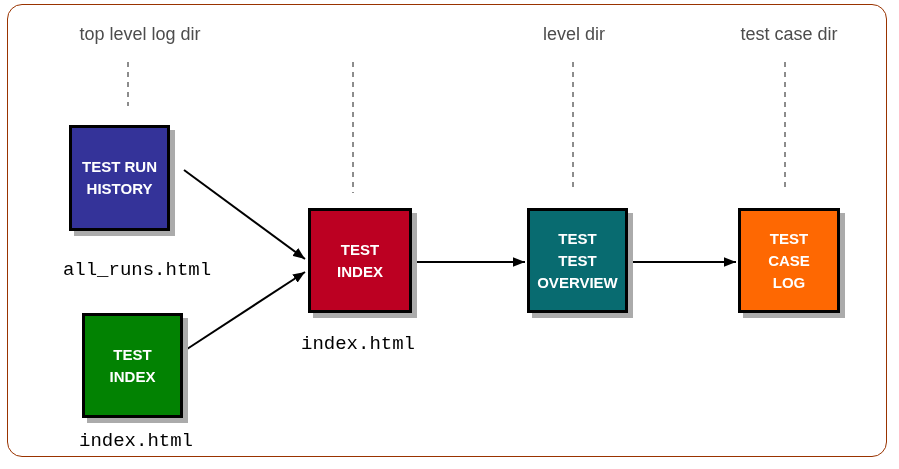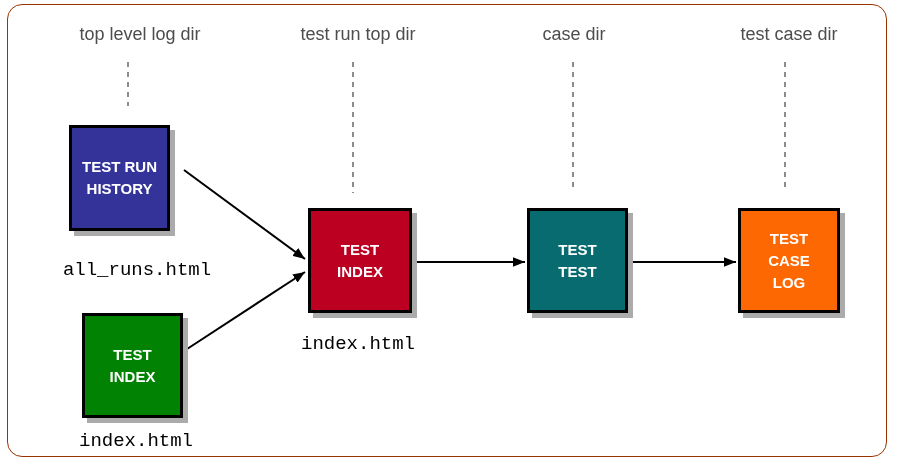--- a/index.html
+++ b/index.html
@@ -87,42 +87,42 @@
     <line x1="573" y1="62" x2="573" y2="192" stroke="#1a1a1a" stroke-width="1" stroke-dasharray="5,5"></line>
     <line x1="785" y1="62" x2="785" y2="190" stroke="#1a1a1a" stroke-width="1" stroke-dasharray="5,5"></line>
 
     <line x1="184" y1="170" x2="305" y2="259" stroke="#000000" stroke-width="2" marker-end="url(#ah)"></line>
     <line x1="184" y1="351" x2="305" y2="272" stroke="#000000" stroke-width="2" marker-end="url(#ah)"></line>
     <line x1="414" y1="262" x2="525" y2="262" stroke="#000000" stroke-width="2" marker-end="url(#ah)"></line>
     <line x1="630" y1="262" x2="736" y2="262" stroke="#000000" stroke-width="2" marker-end="url(#ah)"></line>
   </svg>
 
   <div class="col-header" style="left:140px;">top level log dir</div>
-  <div class="col-header" style="left:358px;">test run top dir</div>
-  <div class="col-header" style="left:574px;">case dir</div>
+  <div class="col-header" style="left:574px;">level dir</div>
   <div class="col-header" style="left:789px;">test case dir</div>
 
   <div class="node" style="left: 69px; top: 125px; width: 101px; height: 106px; background-color: rgb(52, 51, 153);">
     <span class="nl">TEST RUN</span>
     <span class="nl">HISTORY</span>
   </div>
 
   <div class="node" style="left: 82px; top: 313px; width: 101px; height: 105px; background-color: rgb(2, 130, 2);">
     <span class="nl">TEST</span>
     <span class="nl">INDEX</span>
   </div>
 
   <div class="node" style="left: 308px; top: 208px; width: 104px; height: 105px; background-color: rgb(188, 0, 34);">
     <span class="nl">TEST</span>
     <span class="nl">INDEX</span>
   </div>
 
   <div class="node" style="left: 527px; top: 208px; width: 101px; height: 105px; background-color: rgb(8, 107, 112);">
     <span class="nl">TEST</span>
     <span class="nl">TEST</span>
+    <span class="nl">OVERVIEW</span>
   </div>
 
   <div class="node" style="left: 738px; top: 208px; width: 102px; height: 105px; background-color: rgb(254, 104, 2);">
     <span class="nl">TEST</span>
     <span class="nl">CASE</span>
     <span class="nl">LOG</span>
   </div>
 
   <div class="file-label" style="left:137px; top:260px;">all_runs.html</div>
   <div class="file-label" style="left:136px; top:431px;">index.html</div>

